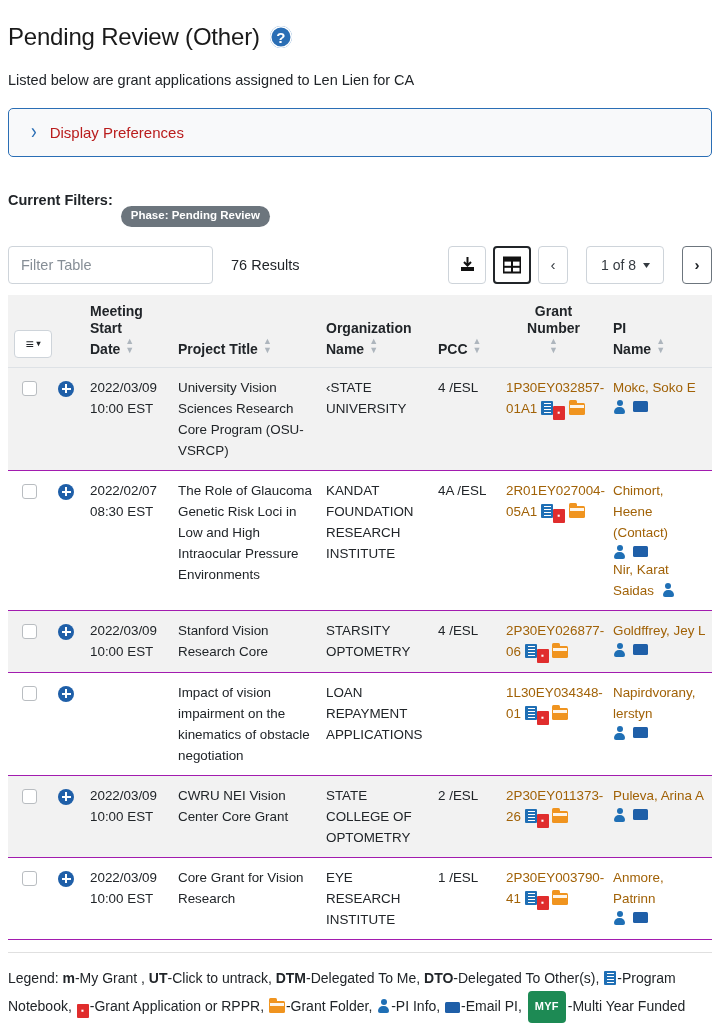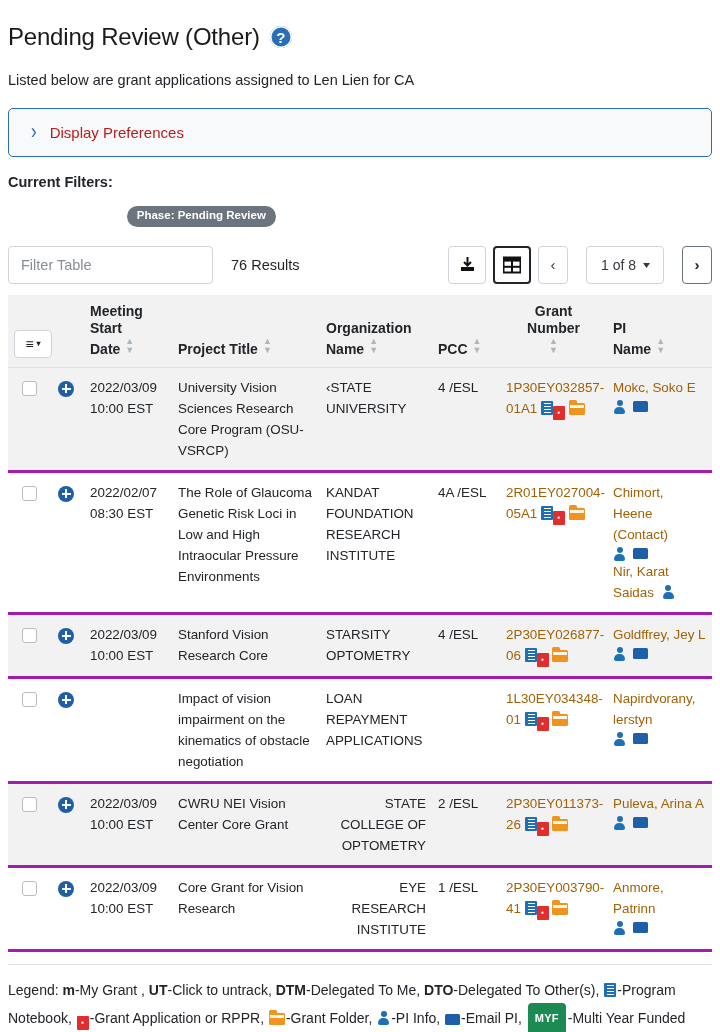--- a/index.html
+++ b/index.html
@@ -49,21 +49,21 @@
   .chev {
     color: #2a6eb5; font-size: 17px; font-weight: 400;
     margin-right: 13px; line-height: 1; display: inline-block;
     transform: scaleY(1.25);
   }
   .pref-label { color: #b91c1c; font-size: 15px; }
 
   
   .filters-row {
     margin-top: 17px;
-    display: flex; align-items: flex-start; gap: 14px;
+    display: flex; align-items: center; gap: 8px;
     font-size: 14px;
   }
   .filters-label { font-weight: 700; color: #212529; font-size: 14.5px; }
   .filter-chip {
     background: #6c757d; color: #fff;
     border-radius: 11px;
     padding: 3px 10px 4px;
     font-size: 11.5px; font-weight: 700;
     line-height: 1.2;
     cursor: pointer;
@@ -164,21 +164,21 @@
   col.c-pcc   { width: 68px; }
   col.c-gnum  { width: 107px; }
   col.c-pi    { width: 105px; }
 
   tbody td {
     vertical-align: top;
     font-size: 13.4px;
     color: #212529;
     padding: 9px 6px 9px 6px;
     line-height: 21px;
-    border-bottom: 3px solid #a21caf;
+    border-bottom: 1px solid #a21caf;
   }
   tbody tr.shaded td { background: #f2f2f2; }
   tbody tr.plain  td { background: #ffffff; }
 
   td.c-chk { padding-left: 14px; }
   .row-chk {
     width: 15px; height: 15px;
     border: 1px solid #b9bdc1; border-radius: 3px;
     background: #fff; display: inline-block; cursor: pointer;
     margin-top: 4px;
@@ -190,21 +190,21 @@
     display: inline-block; cursor: pointer; margin-top: 4px;
   }
   .plus-ico::before, .plus-ico::after {
     content: ""; position: absolute; background: #fff;
   }
   .plus-ico::before { left: 3.5px; top: 7px; width: 9px; height: 2px; }
   .plus-ico::after  { top: 3.5px; left: 7px; height: 9px; width: 2px; }
 
   td.c-date  { white-space: pre-line; }
   td.c-pcc   { }
-  td.c-org.ralign { text-align: right; }
+  td.c-org.ralign { text-align: left; }
   td.c-gnum  { color: #2a6eb5; }
   td.c-pi    { color: #2a6eb5; }
   .link { color: #a16207; cursor: pointer; }
 
   
   .ico { display: inline-block; cursor: pointer; vertical-align: -2px; }
   .ico-notebook {
     width: 12px; height: 14px; background: #1f6fb5;
     border-radius: 1px; position: relative;
   }

